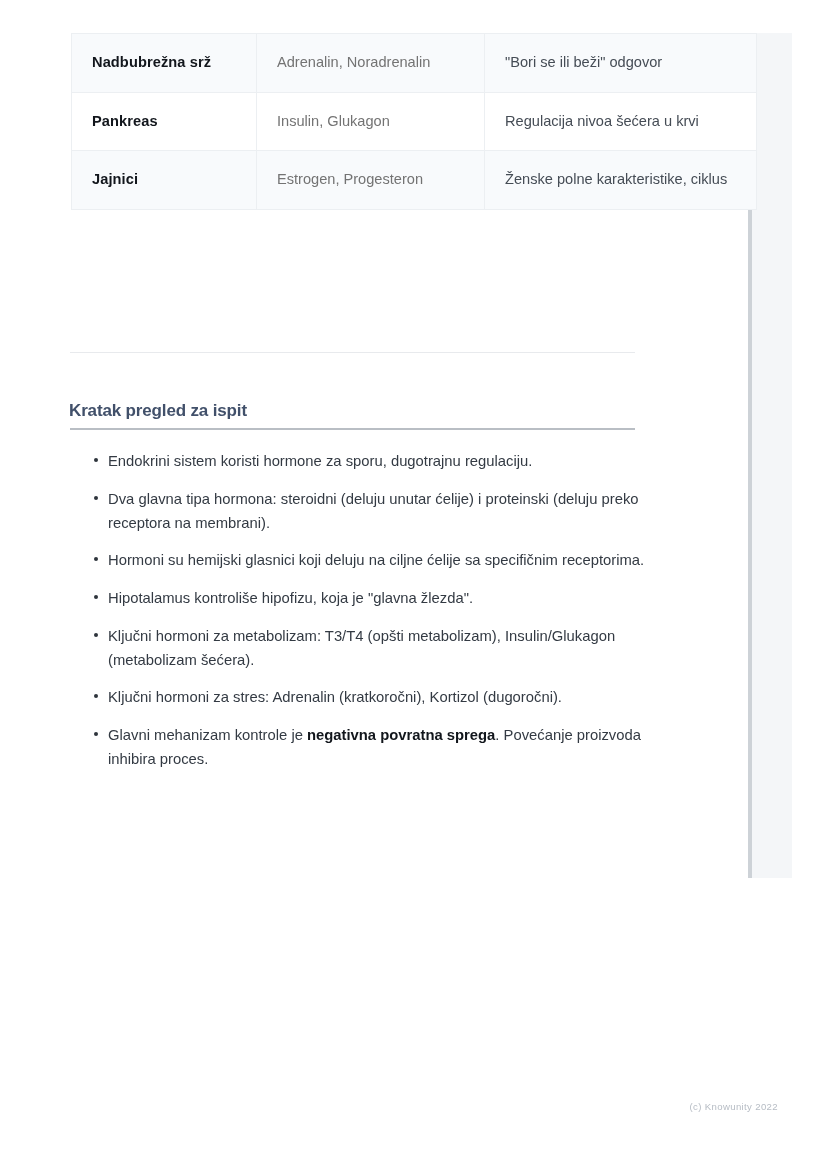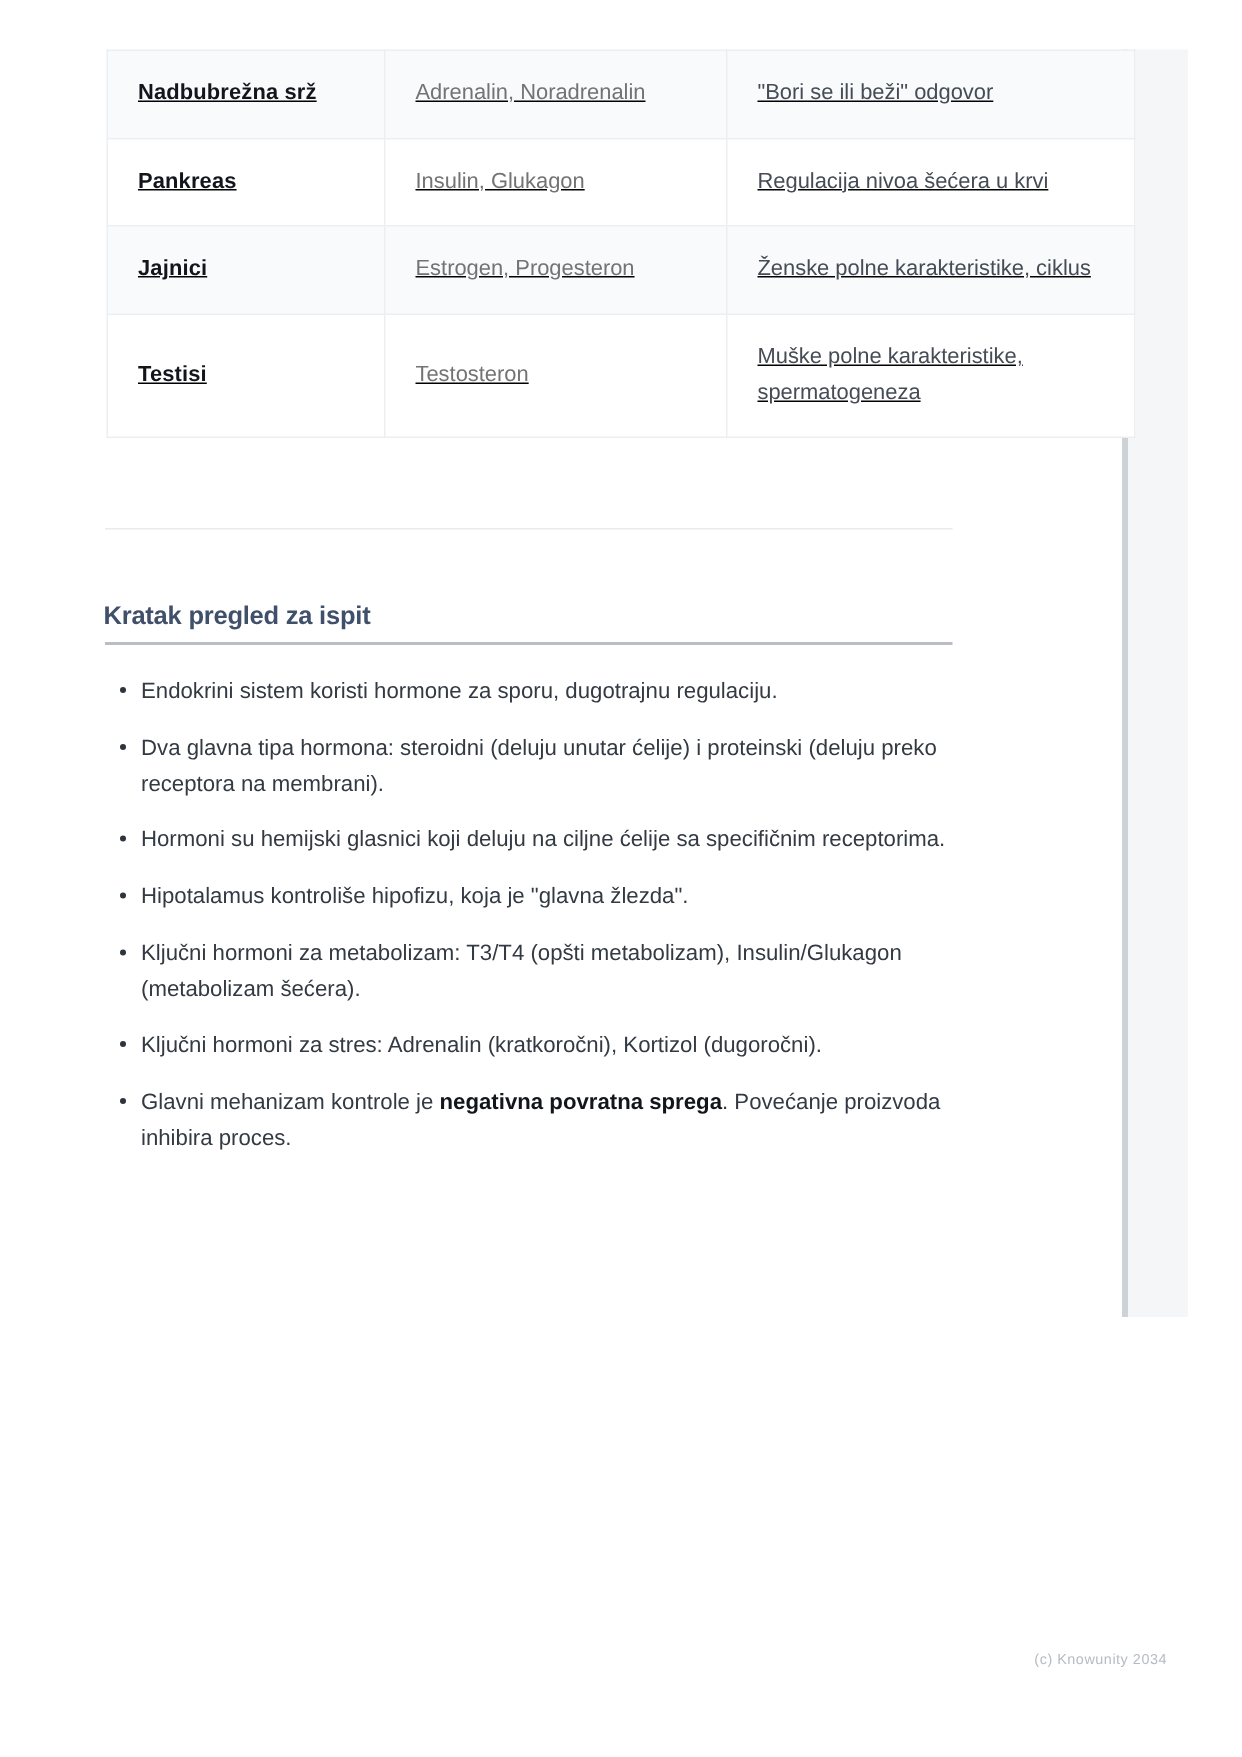--- a/index.html
+++ b/index.html
@@ -44,21 +44,20 @@
 
   
   #endocrine-table {
     position: absolute;
     left: 71px;
     top: 33px;
     width: 562px;
     border-collapse: collapse;
     table-layout: fixed;
     background: #ffffff;
-    text-decoration: underline;
   }
   #endocrine-table td {
     border: 1px solid #eceff2;
     vertical-align: middle;
     padding: 17px 20px;
     font-size: 14.6px;
     line-height: 1.62;
     color: #3f4category;
   }
   #endocrine-table td {
@@ -110,21 +109,21 @@
     left: 70px;
     top: 428px;
     width: 565px;
     height: 2px;
     background: #b9bec4;
   }
 
   
   #summary-list {
     position: absolute;
-    left: 71px;
+    left: 85px;
     top: 449px;
     width: 570px;
     margin: 0;
     padding: 0;
     list-style: none;
   }
   #summary-list li {
     position: relative;
     padding-left: 23px;
     margin-bottom: 13.5px;
@@ -177,38 +176,33 @@
       <tr>
         <td class="c-gland">Pankreas</td>
         <td class="c-hormones">Insulin, Glukagon</td>
         <td class="c-function">Regulacija nivoa šećera u krvi</td>
       </tr>
       <tr class="alt">
         <td class="c-gland">Jajnici</td>
         <td class="c-hormones">Estrogen, Progesteron</td>
         <td class="c-function">Ženske polne karakteristike, ciklus</td>
       </tr>
-      <tr>
-        <td class="c-gland">Testisi</td>
-        <td class="c-hormones">Testosteron</td>
-        <td class="c-function">Muške polne karakteristike, spermatogeneza</td>
-      </tr>
     </tbody>
   </table>
 
   <div id="section-divider"></div>
 
   <h2 id="section-heading">Kratak pregled za ispit</h2>
   <div id="heading-rule"></div>
 
   <ul id="summary-list">
     <li><span>Endokrini sistem koristi hormone za sporu, dugotrajnu regulaciju.</span><b></b><span></span></li>
     <li><span>Dva glavna tipa hormona: steroidni (deluju unutar ćelije) i proteinski (deluju preko receptora na membrani).</span><b></b><span></span></li>
     <li><span>Hormoni su hemijski glasnici koji deluju na ciljne ćelije sa specifičnim receptorima.</span><b></b><span></span></li>
     <li><span>Hipotalamus kontroliše hipofizu, koja je "glavna žlezda".</span><b></b><span></span></li>
     <li><span>Ključni hormoni za metabolizam: T3/T4 (opšti metabolizam), Insulin/Glukagon (metabolizam šećera).</span><b></b><span></span></li>
     <li><span>Ključni hormoni za stres: Adrenalin (kratkoročni), Kortizol (dugoročni).</span><b></b><span></span></li>
     <li><span>Glavni mehanizam kontrole je </span><b>negativna povratna sprega</b><span>. Povećanje proizvoda inhibira proces.</span></li>
   </ul>
 
-  <div id="footer-credit">(c) Knowunity 2034</div>
+  <div id="footer-credit">(c) Knowunity 2022</div>
 
 </div>
 
 </body></html>

